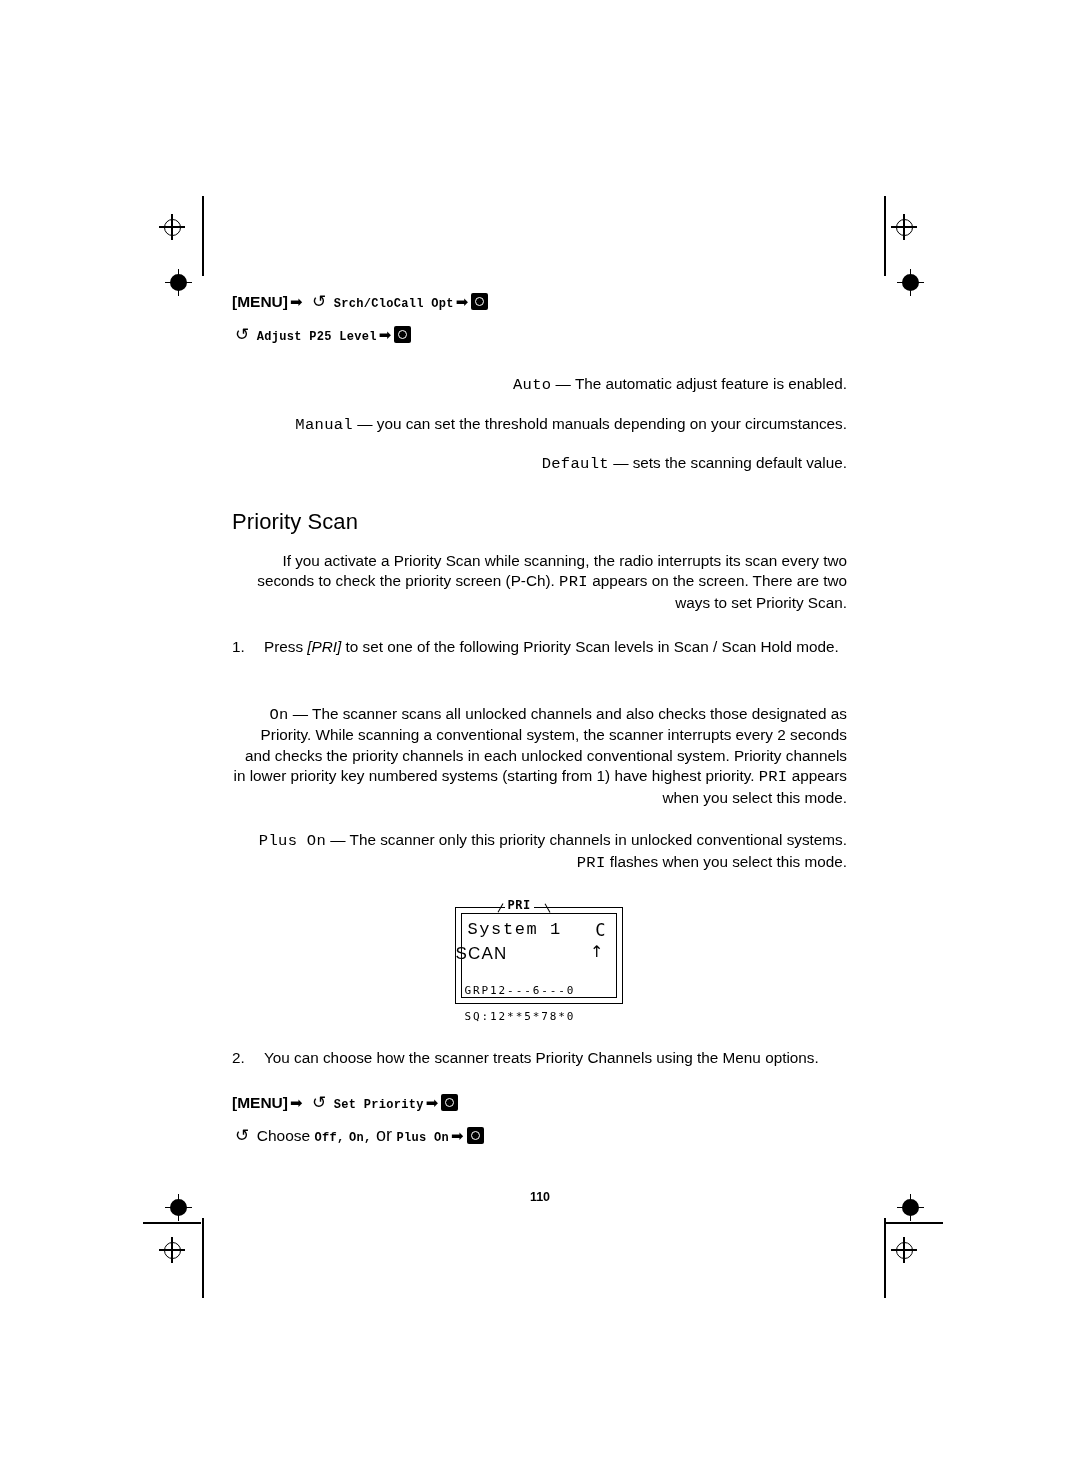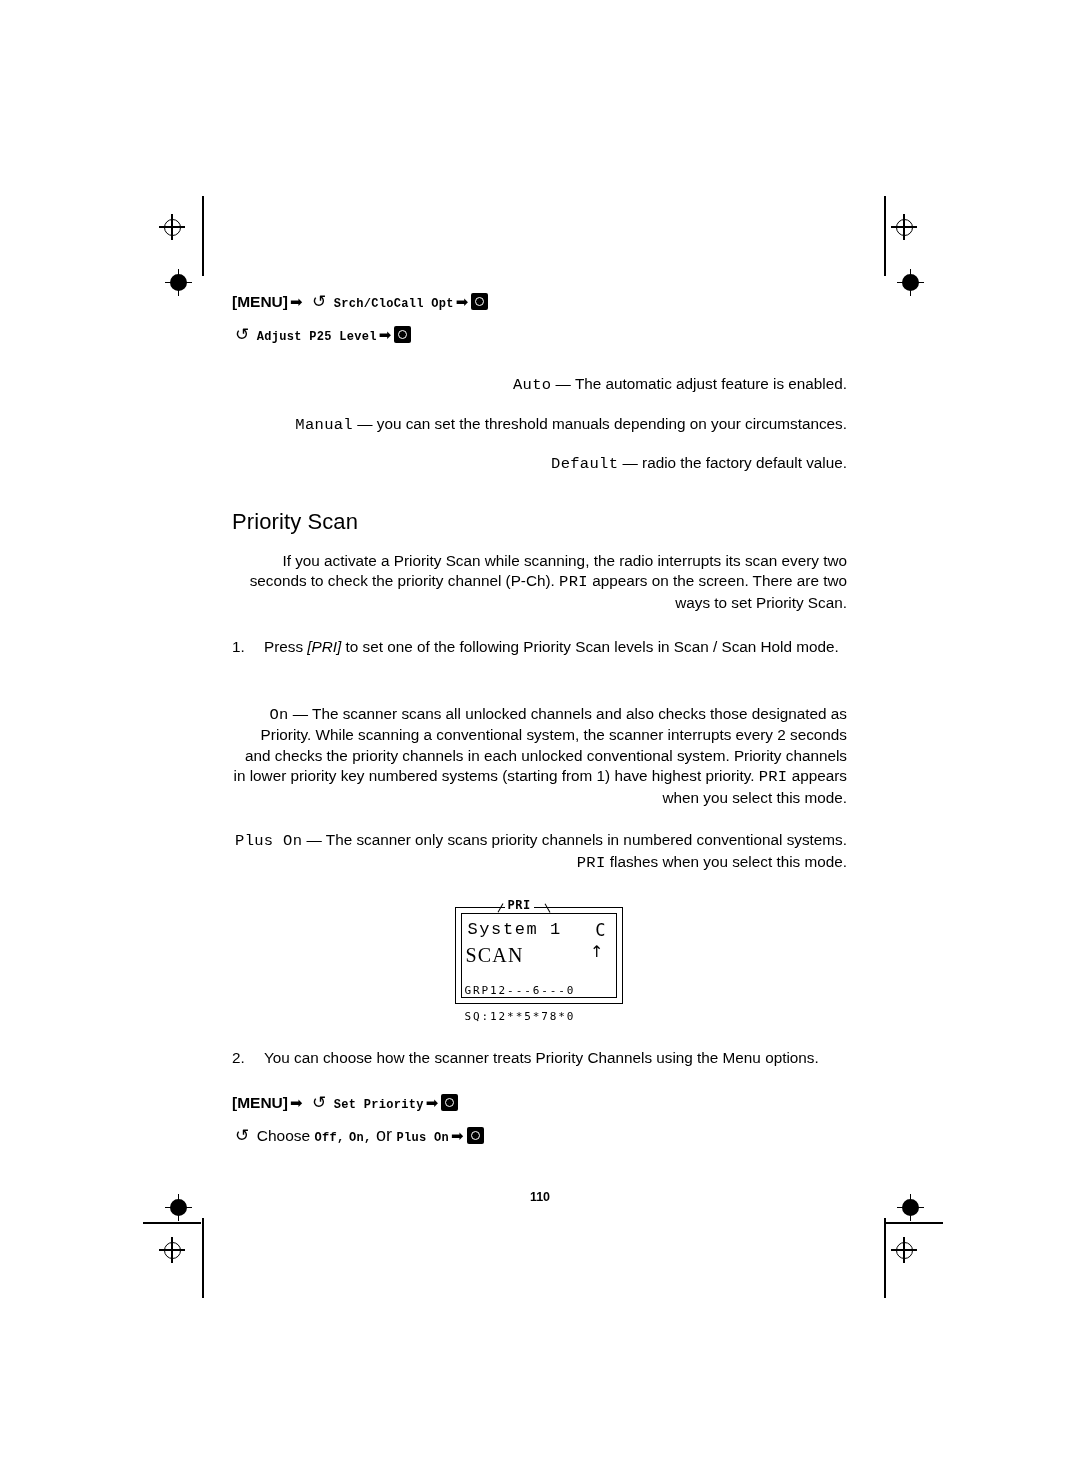--- a/index.html
+++ b/index.html
@@ -190,23 +190,23 @@
     letter-spacing: 1.6px;
   }
   .lcd-corner {
     position: absolute;
     right: 16px; top: 12px;
     font-family: "DejaVu Sans Mono", monospace;
     font-size: 17px;
   }
   .lcd-line2 {
     position: absolute;
-    left: 10px; top: 36px;
-    font-family: Liberation Serif, serif;
-    font-size: 20px;
+    left: 0; top: 36px;
+    font-family: Liberation Sans, sans-serif;
+    font-size: 17px;
     letter-spacing: 1.2px;
   }
   .lcd-uparrow {
     position: absolute;
     right: 18px; top: 34px;
     font-family: "DejaVu Sans", sans-serif;
     font-size: 16px;
   }
   .lcd-line3 {
     position: absolute;
@@ -288,47 +288,47 @@
     <span class="rot">↻</span>
     <span class="mono">Adjust P25 Level</span><span class="arrow">➡</span><span class="keyicon"></span>
   </div>
 
   <div class="gap-22"></div>
 
   <p class="para"><span class="mono">Auto</span><span class="sans"> — The automatic adjust feature is enabled.</span></p>
   <div class="gap-18"></div>
   <p class="para"><span class="mono">Manual</span><span class="sans"> — you can set the threshold manuals depending on your circumstances.</span></p>
   <div class="gap-18"></div>
-  <p class="para"><span class="mono">Default</span><span class="sans"> — radio the factory default value.</span></p>
+  <p class="para"><span class="mono">Default</span><span class="sans"> — sets the scanning default value.</span></p>
 
   <div style="height:34px;"></div>
 
   <h2 class="heading">Priority Scan</h2>
 
   <div style="height:16px;"></div>
 
-  <p class="para"><span>If you activate a Priority Scan while scanning, the radio interrupts its scan every two seconds to check the priority channel (P-Ch). </span><span class="mono">PRI</span><span> appears on the screen. There are two ways to set Priority Scan.</span></p>
+  <p class="para"><span>If you activate a Priority Scan while scanning, the radio interrupts its scan every two seconds to check the priority screen (P-Ch). </span><span class="mono">PRI</span><span> appears on the screen. There are two ways to set Priority Scan.</span></p>
 
   <div style="height:24px;"></div>
 
   <div class="numlist">
     <div class="num">1.</div>
     <div class="txt"><span>Press </span><span style="font-weight:normal;font-style:italic;">[PRI]</span><span> to set one of the following Priority Scan levels in Scan / Scan Hold mode.</span></div>
   </div>
 
   <div style="height:24px;"></div>
 
 
   <div style="height:22px;"></div>
 
   <p class="para"><span class="mono">On</span><span class="sans"> — The scanner scans all unlocked channels and also checks those designated as Priority. While scanning a conventional system, the scanner interrupts every 2 seconds and checks the priority channels in each unlocked conventional system. Priority channels in lower priority key numbered systems (starting from 1) have highest priority. </span><span class="mono">PRI</span><span class="sans"> appears when you select this mode.</span></p>
 
   <div style="height:22px;"></div>
 
-  <p class="para"><span class="mono">Plus On</span><span class="sans"> — The scanner only scans priority channels in numbered conventional systems. </span><span class="mono">PRI</span><span class="sans"> flashes when you select this mode.</span></p>
+  <p class="para"><span class="mono">Plus On</span><span class="sans"> — The scanner only this priority channels in unlocked conventional systems. </span><span class="mono">PRI</span><span class="sans"> flashes when you select this mode.</span></p>
 
   <div style="height:34px;"></div>
 
   <div class="lcd-wrap">
     <div class="lcd">
       <div class="lcd-inner"></div>
       <div class="lcd-line1">System 1</div>
       <div class="lcd-corner">C</div>
       <div class="lcd-line2">SCAN</div>
       <div class="lcd-uparrow">↑</div>

